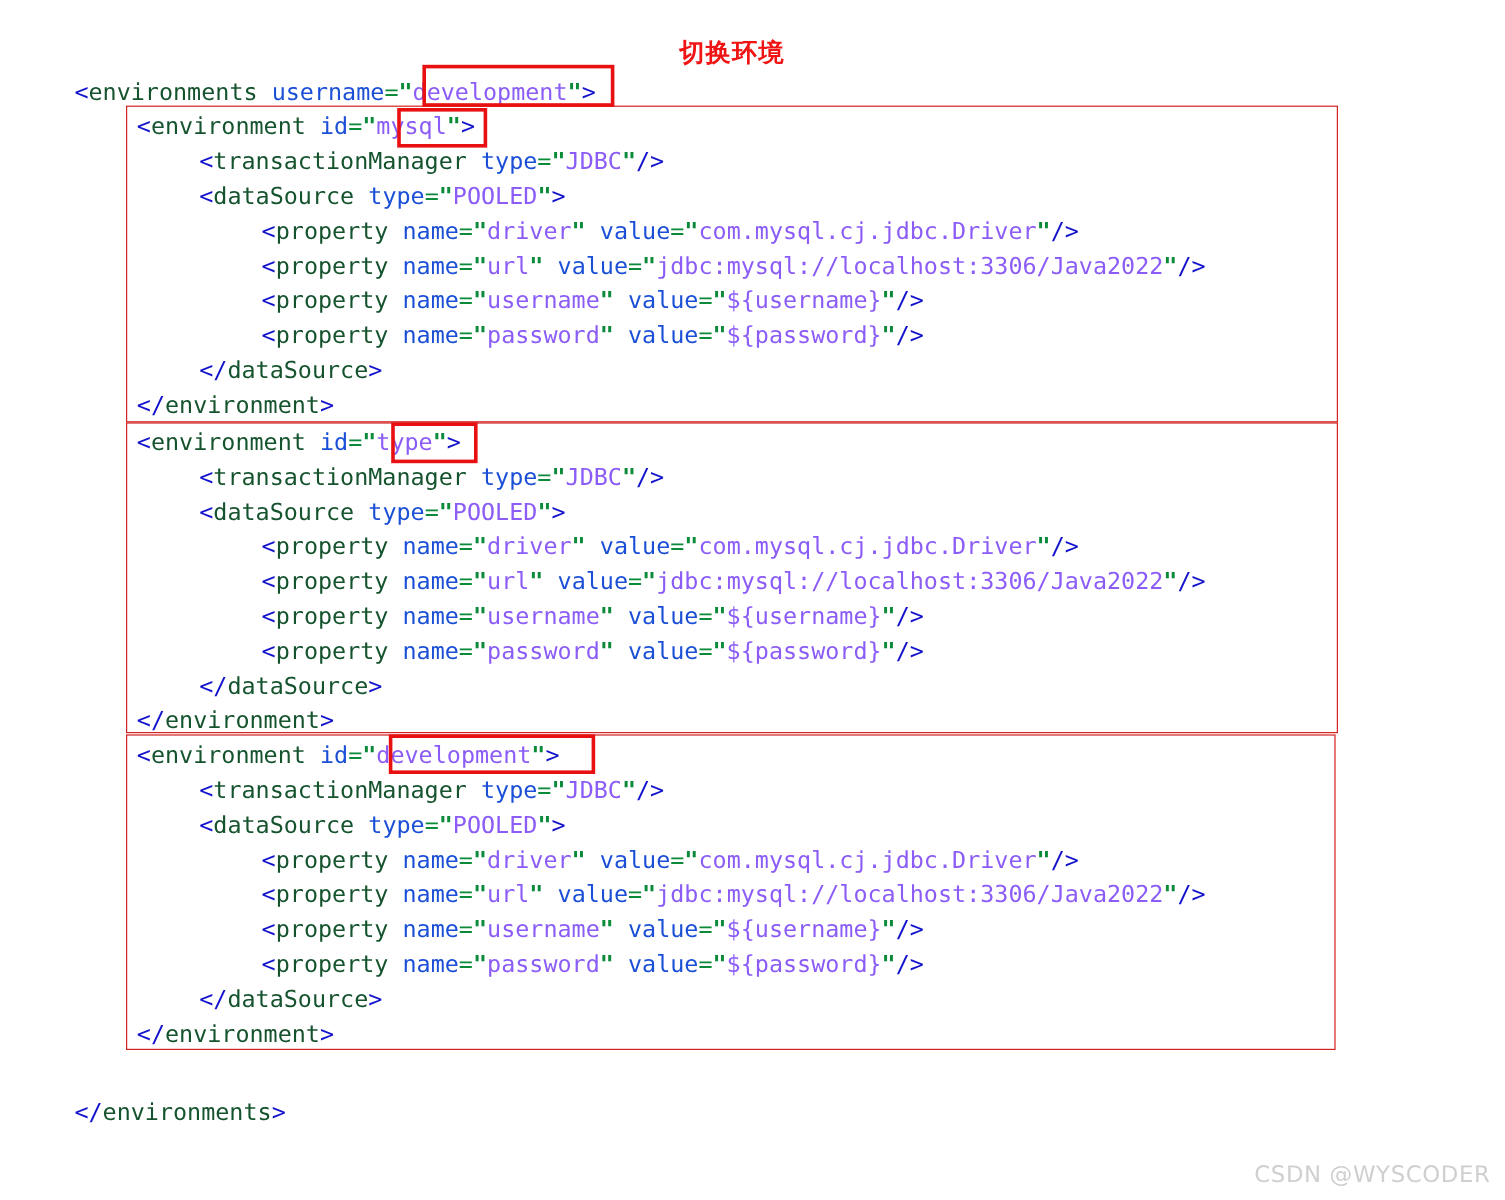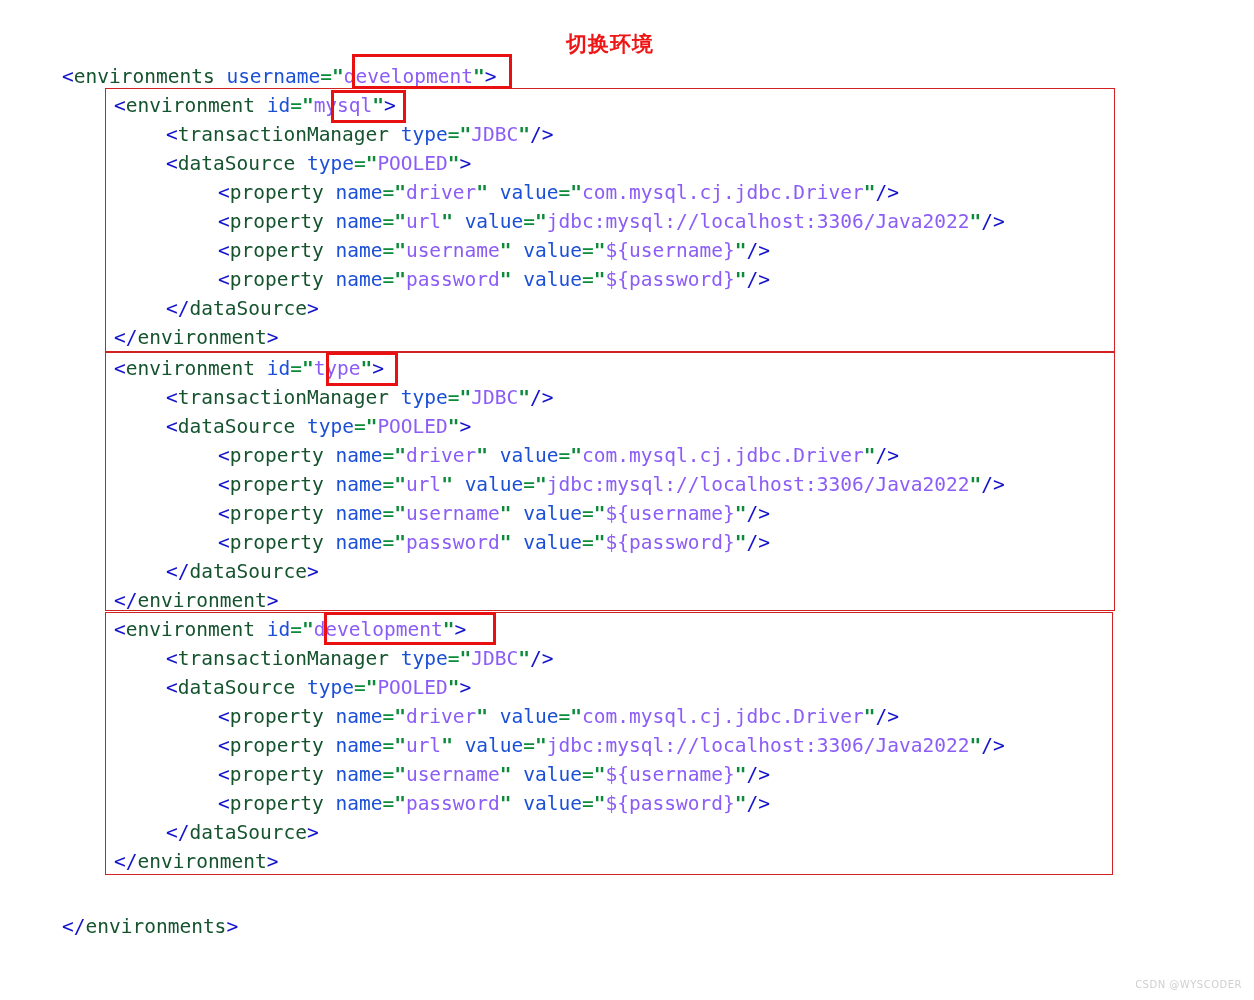--- a/index.html
+++ b/index.html
@@ -67,21 +67,21 @@
     white-space: nowrap;
   }
 
   
   #watermark {
     position: absolute;
     right: 12px;
     bottom: 10px;
     color: #cfcfcf;
     font-family: "DejaVu Sans", "Liberation Sans", sans-serif;
-    font-size: 10px;
+    font-size: 19px;
     letter-spacing: 0.5px;
     white-space: nowrap;
   }
 </style>
 </head>
 <body>
 
 <div id="code-canvas">
 
 <div class="code-line" style="left: 62px; top: 62px; font-size: 19.5px; line-height: 29px;"><span class="tok-bracket">&lt;</span><span class="tok-tag">environments</span> <span class="tok-attr">username</span><span class="tok-eq">=</span><span class="tok-quote">"</span><span class="tok-val">development</span><span class="tok-quote">"</span><span class="tok-bracket">&gt;</span></div>

